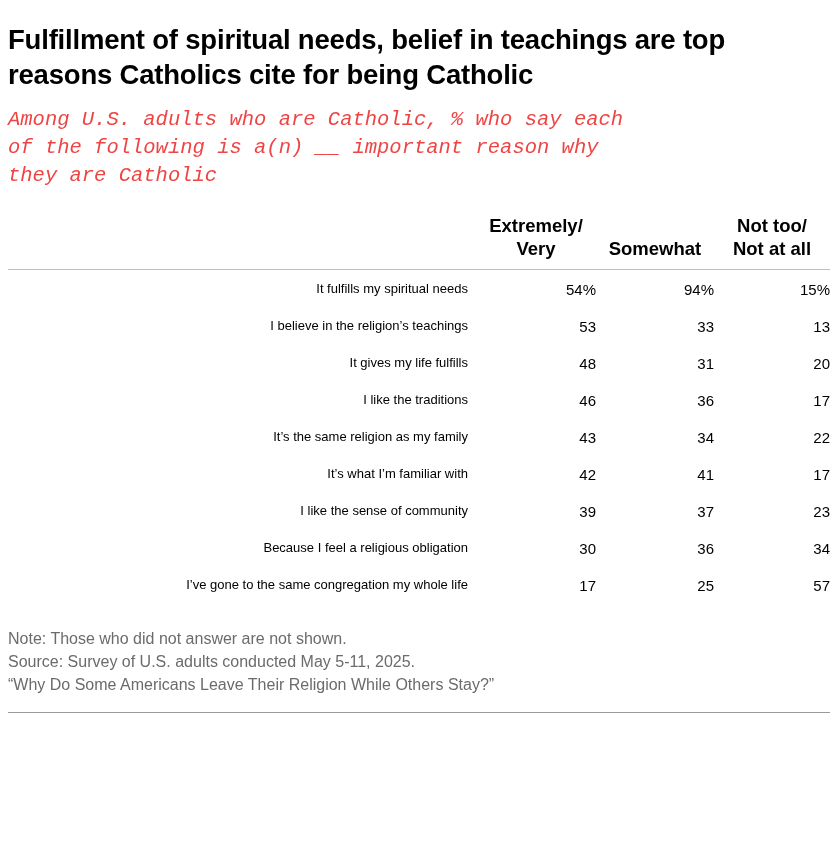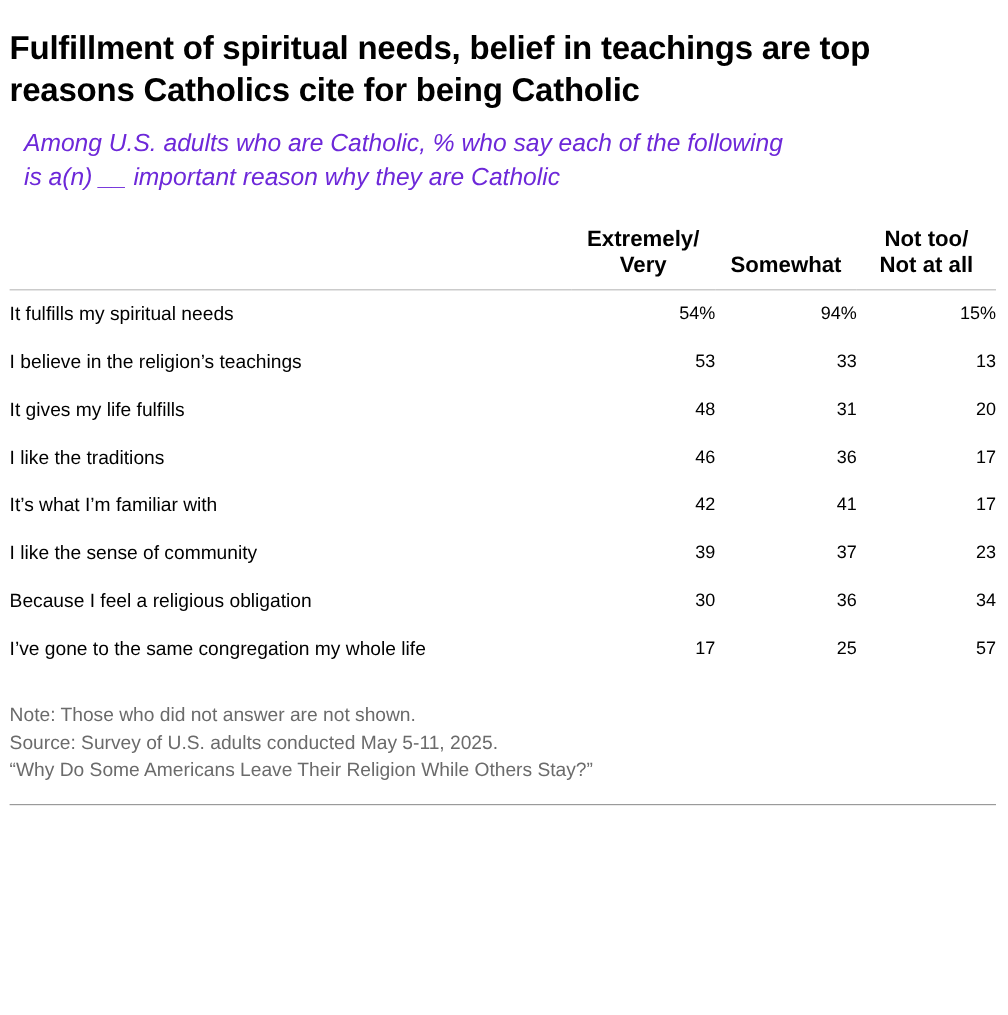--- a/index.html
+++ b/index.html
@@ -24,26 +24,26 @@
   .title {
     font-size: 27.5px;
     font-weight: bold;
     line-height: 1.28;
     letter-spacing: -0.2px;
     color: #000;
     margin: 0 0 14px 0;
     max-width: 830px;
   }
   .subtitle {
-    font-family: Liberation Sans, sans-serif;
+    font-family: Liberation Mono, monospace;
     font-style: italic;
     font-size: 20.5px;
     line-height: 1.35;
-    color: #6d28d9;
-    margin: 0 0 26px 12px;
+    color: #ef4444;
+    margin: 0 0 26px 0;
     max-width: 640px;
   }
   table.chart {
     width: 100%;
     border-collapse: collapse;
     table-layout: fixed;
   }
   table.chart col.c-label { width: 468px; }
   table.chart col.c-v1 { width: 120px; }
   table.chart col.c-v2 { width: 118px; }
@@ -63,23 +63,23 @@
 
   tr.divider td {
     border-top: 1px solid #bfbfbf;
     height: 0;
     padding: 0;
     font-size: 0;
     line-height: 0;
   }
 
   td.rowlabel {
-    font-size: 16px;
+    font-size: 13px;
     line-height: 1.24;
-    text-align: left;
+    text-align: right;
     vertical-align: top;
     padding: 11px 8px 9px 0;
     color: #000;
   }
   td.val {
     font-size: 15px;
     text-align: right;
     vertical-align: top;
     padding: 11px 0 9px 0;
     color: #000;
@@ -161,20 +161,26 @@
         <td class="val">31</td>
         <td class="val">20</td>
       </tr>
       <tr>
         <td class="rowlabel">I like the traditions</td>
         <td class="val">46</td>
         <td class="val">36</td>
         <td class="val">17</td>
       </tr>
       <tr>
+        <td class="rowlabel">It’s the same religion as my family</td>
+        <td class="val">43</td>
+        <td class="val">34</td>
+        <td class="val">22</td>
+      </tr>
+      <tr>
         <td class="rowlabel">It’s what I’m familiar with</td>
         <td class="val">42</td>
         <td class="val">41</td>
         <td class="val">17</td>
       </tr>
       <tr>
         <td class="rowlabel">I like the sense of community</td>
         <td class="val">39</td>
         <td class="val">37</td>
         <td class="val">23</td>

